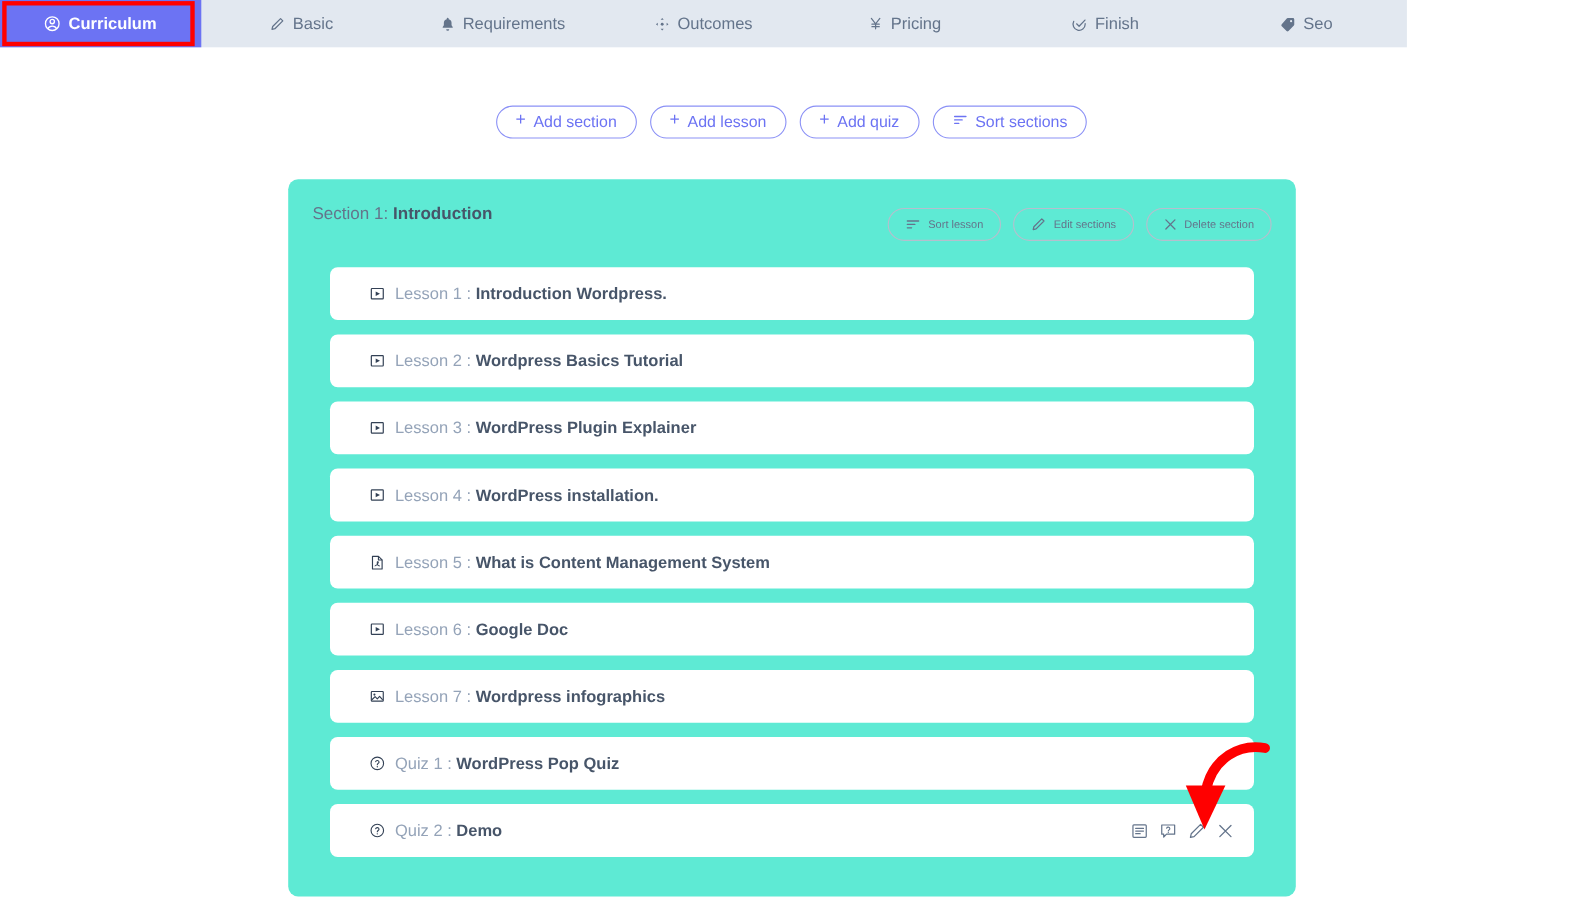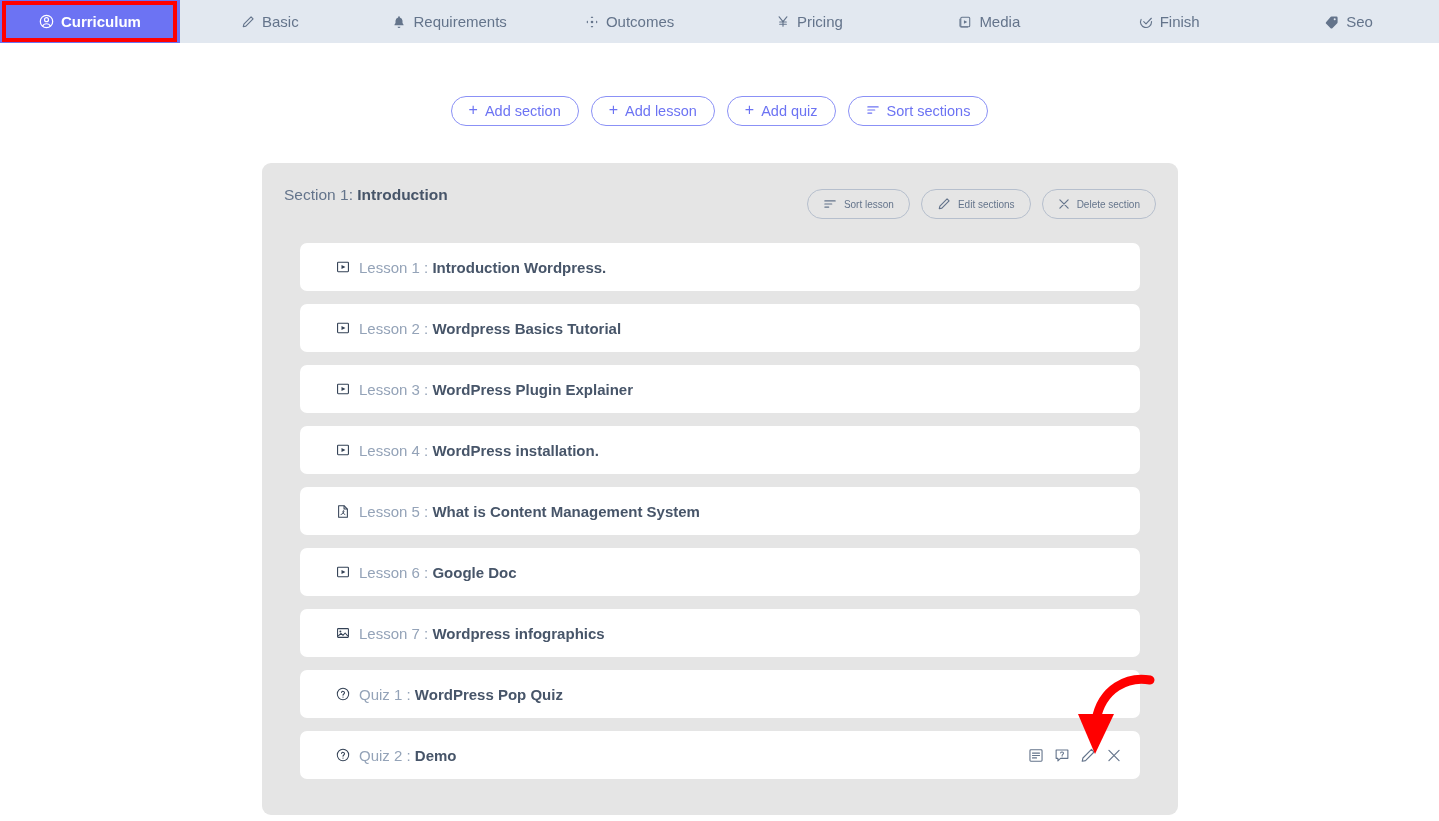--- a/index.html
+++ b/index.html
@@ -8,21 +8,21 @@
     height: 821px;
     background: #ffffff;
     font-family: "Liberation Sans", sans-serif;
     overflow: hidden;
   }
 
   
   .topnav {
     position: absolute;
     top: 0; left: 0;
-    width: 1439px;
+    width: 1279px;
     height: 43px;
     background: #e2e8f0;
     display: flex;
     align-items: stretch;
   }
   .tab {
     flex: 1 1 0;
     display: flex;
     align-items: center;
     justify-content: center;
@@ -78,21 +78,21 @@
   }
   .pill .plus { font-size: 16px; line-height: 1; position: relative; top: -1px; }
 
   
   .section-card {
     position: absolute;
     left: 262px;
     top: 163px;
     width: 916px;
     height: 652px;
-    background: #e5e5e5;
+    background: #5eead4;
     border-radius: 9px;
   }
   .section-head {
     position: relative;
     height: 64px;
     display: flex;
     align-items: center;
     padding: 0 22px 0 22px;
   }
   .section-title {
@@ -231,30 +231,20 @@
     <div class="tab">
       <span class="ic">
         <svg width="14" height="15" viewBox="0 0 16 16" fill="none" stroke="currentColor" stroke-width="1.3" stroke-linecap="round">
           <path d="M3.6 2.6L8 8.2l4.4-5.6M4.2 8.6h7.6M4.2 11.1h7.6M8 8.2v5.2"></path>
         </svg>
       </span>
       <span class="tab-label">Pricing</span>
     </div>
     <div class="tab">
       <span class="ic">
-        <svg width="14" height="14" viewBox="0 0 16 16" fill="none" stroke="currentColor" stroke-width="1.2">
-          <rect x="3.2" y="2.6" width="10.2" height="10.8" rx="1.2"></rect>
-          <path d="M2.2 4.4v8.2a1.2 1.2 0 001.2 1.2h8" stroke-width="1.1"></path>
-          <polygon points="6.8,5.9 10.6,8 6.8,10.1" fill="currentColor" stroke="none"></polygon>
-        </svg>
-      </span>
-      <span class="tab-label">Media</span>
-    </div>
-    <div class="tab">
-      <span class="ic">
         <svg width="14" height="14" viewBox="0 0 16 16" fill="none" stroke="currentColor" stroke-width="1.3" stroke-linecap="round" stroke-linejoin="round">
           <path d="M14.3 7.4v.6A6.3 6.3 0 112.4 5.1"></path>
           <path d="M5.4 7.6L8 10.1l6.1-6.4"></path>
         </svg>
       </span>
       <span class="tab-label">Finish</span>
     </div>
     <div class="tab">
       <span class="ic">
         <svg width="14" height="14" viewBox="0 0 16 16" fill="currentColor">

